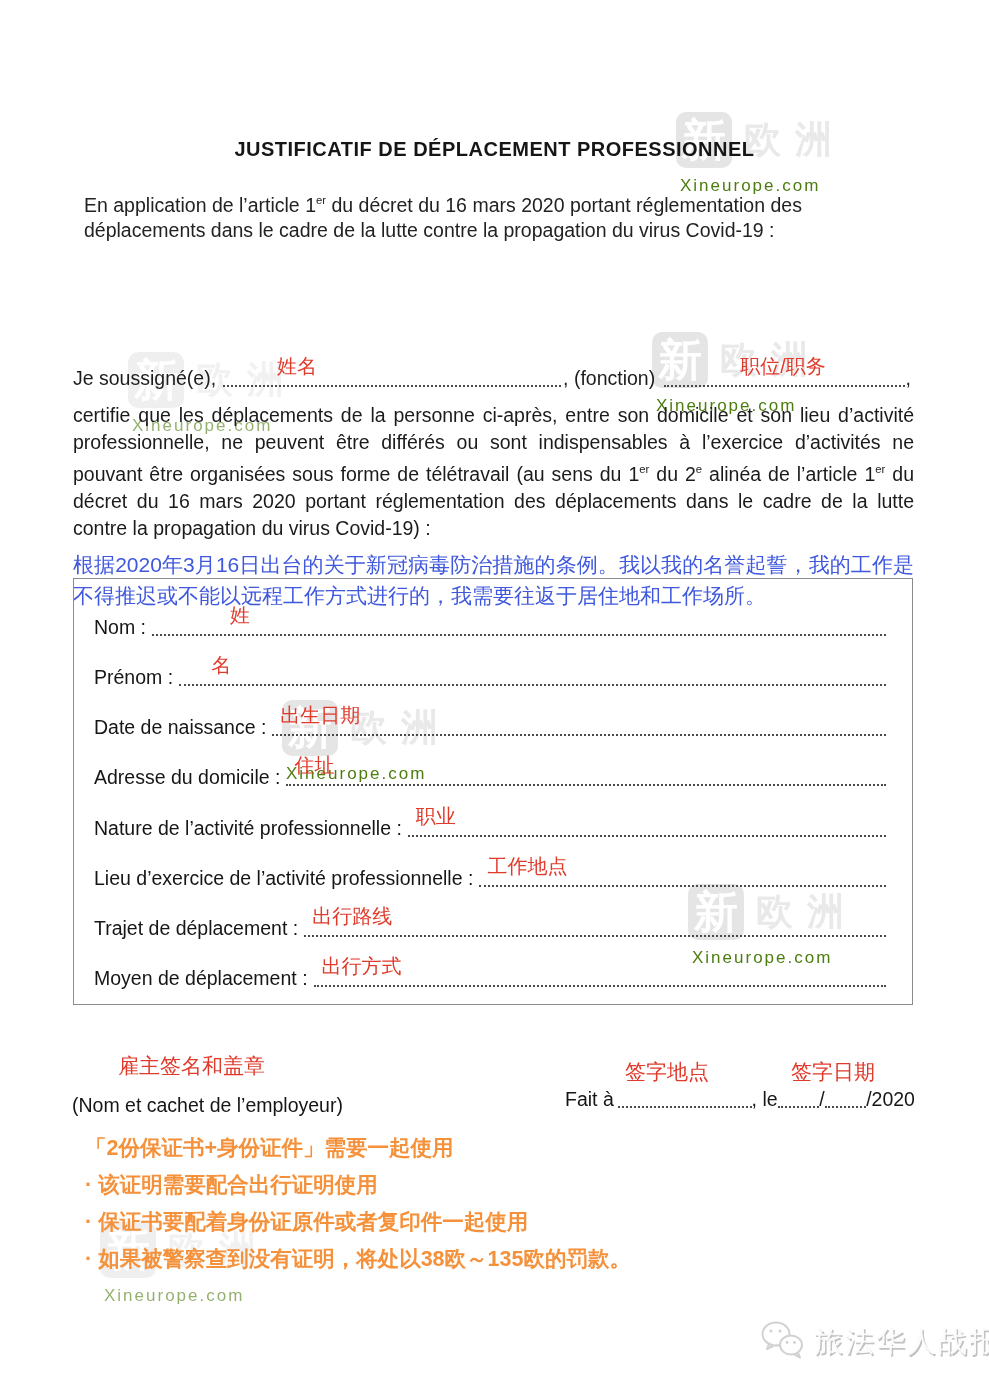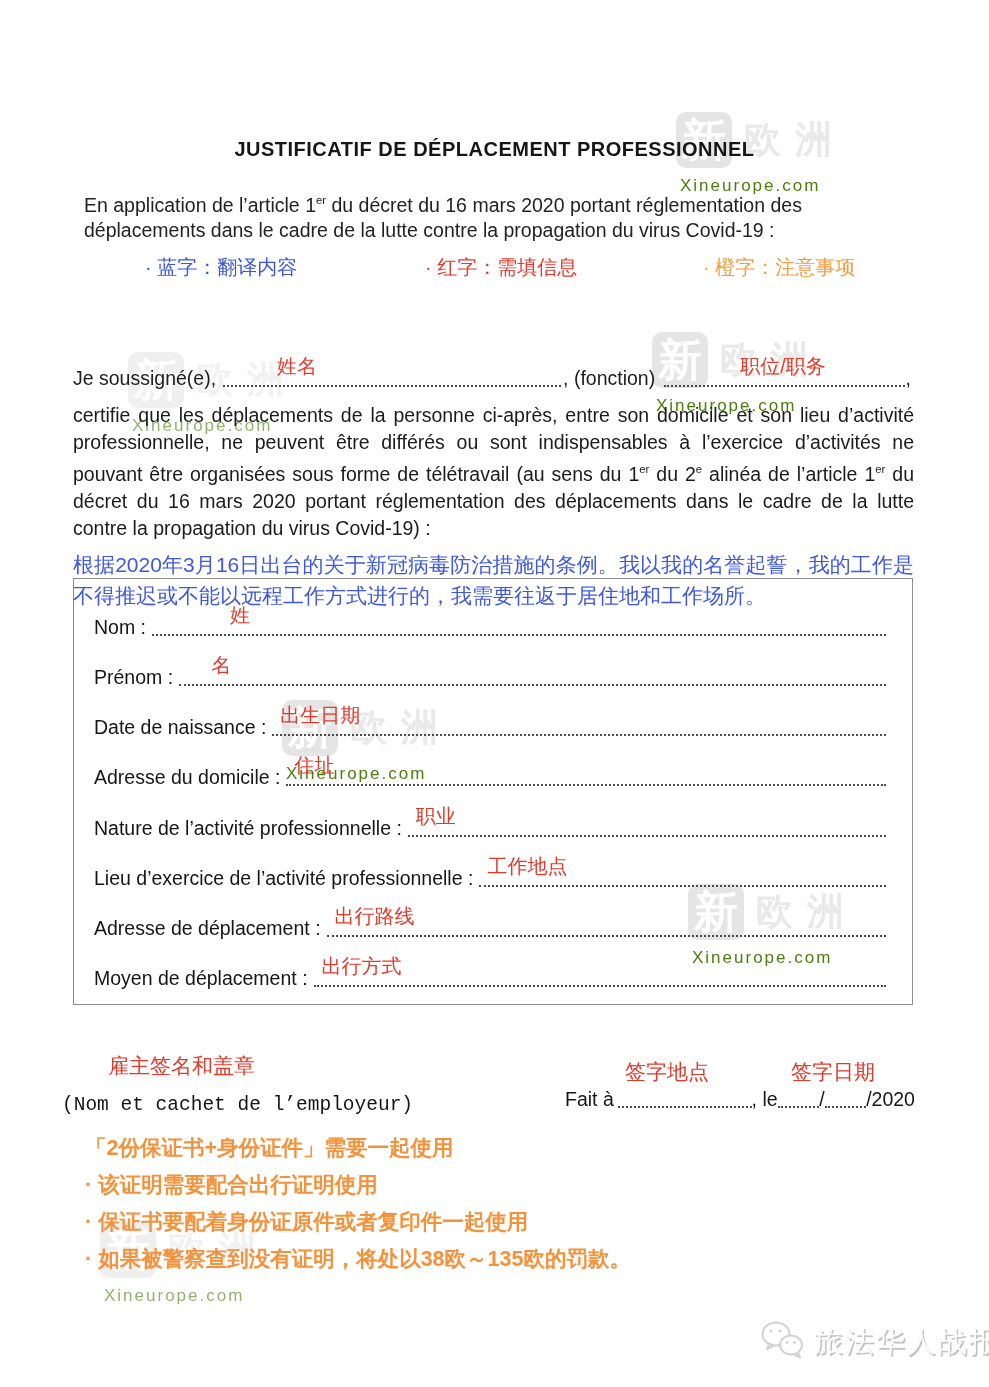--- a/index.html
+++ b/index.html
@@ -52,21 +52,21 @@
            border:1px solid #8c8c8c;box-sizing:border-box;
            padding:16px 26px 14px 20px;display:flex;flex-direction:column;justify-content:space-between;}
   .frow{display:flex;align-items:flex-end;height:44px;font-size:19.5px;}
   .frow .flabel{white-space:nowrap;padding-right:6px;color:#161616;}
   .frow .dots{flex:1;margin-bottom:3px;}
   .frow .hint{left:8px;}
   .frow.r-nom .hint{left:78px;}
   .frow.r-prenom .hint{left:32px;}
 
   
-  .sig-left{position:absolute;top:1052px;left:62px;font-family:Liberation Mono, monospace;}
+  .sig-left{position:absolute;top:1052px;left:72px;}
   .sig-left .sig-hint{color:#e03a2b;font-size:21px;margin-left:46px;}
   .sig-left .sig-label{font-size:19.5px;color:#161616;margin-top:14px;}
   .sig-right{position:absolute;top:1058px;left:565px;width:350px;}
   .sig-right .sr-hints{position:relative;height:30px;}
   .sig-right .sr-hints span{position:absolute;color:#e03a2b;font-size:21px;white-space:nowrap;}
   .sig-right .sh-place{left:60px;}
   .sig-right .sh-date{left:226px;}
   .fait-line{display:flex;align-items:flex-end;font-size:19.5px;color:#161616;}
   .fait-line .txt{white-space:nowrap;}
   .fait-line .dots{margin-bottom:3px;}
@@ -138,25 +138,20 @@
 
 </div>
 
 <div class="layer-content">
 
 
   <div class="main-title">JUSTIFICATIF DE DÉPLACEMENT PROFESSIONNEL</div>
 
   <div class="subtitle"><span>En application de l’article 1</span><sup>er</sup><span> du décret du 16 mars 2020 portant réglementation des déplacements dans le cadre de la lutte contre la propagation du virus Covid-19 :</span></div>
 
-  <div class="legend">
-    <span class="lg-blue">· 蓝字：翻译内容</span>
-    <span class="lg-red">· 红字：需填信息</span>
-    <span class="lg-orange">· 橙字：注意事项</span>
-  </div>
 
   <div class="decl">
     <div class="decl-line1">
       <span class="txt">Je soussigné(e),</span>
       <span class="dots dots1">
           <span class="hint">姓名</span>
         </span>
       <span class="txt">, (fonction)</span>
       <span class="dots dots2">
           <span class="hint">职位/职务</span>
@@ -198,21 +193,21 @@
           <span class="hint">职业</span>
         </span>
     </div>
     <div class="frow">
       <span class="flabel">Lieu d’exercice de l’activité professionnelle :</span>
       <span class="dots">
           <span class="hint">工作地点</span>
         </span>
     </div>
     <div class="frow">
-      <span class="flabel">Adresse de déplacement :</span>
+      <span class="flabel">Trajet de déplacement :</span>
       <span class="dots">
           <span class="hint">出行路线</span>
         </span>
     </div>
     <div class="frow">
       <span class="flabel">Moyen de déplacement :</span>
       <span class="dots">
           <span class="hint">出行方式</span>
         </span>
     </div>

